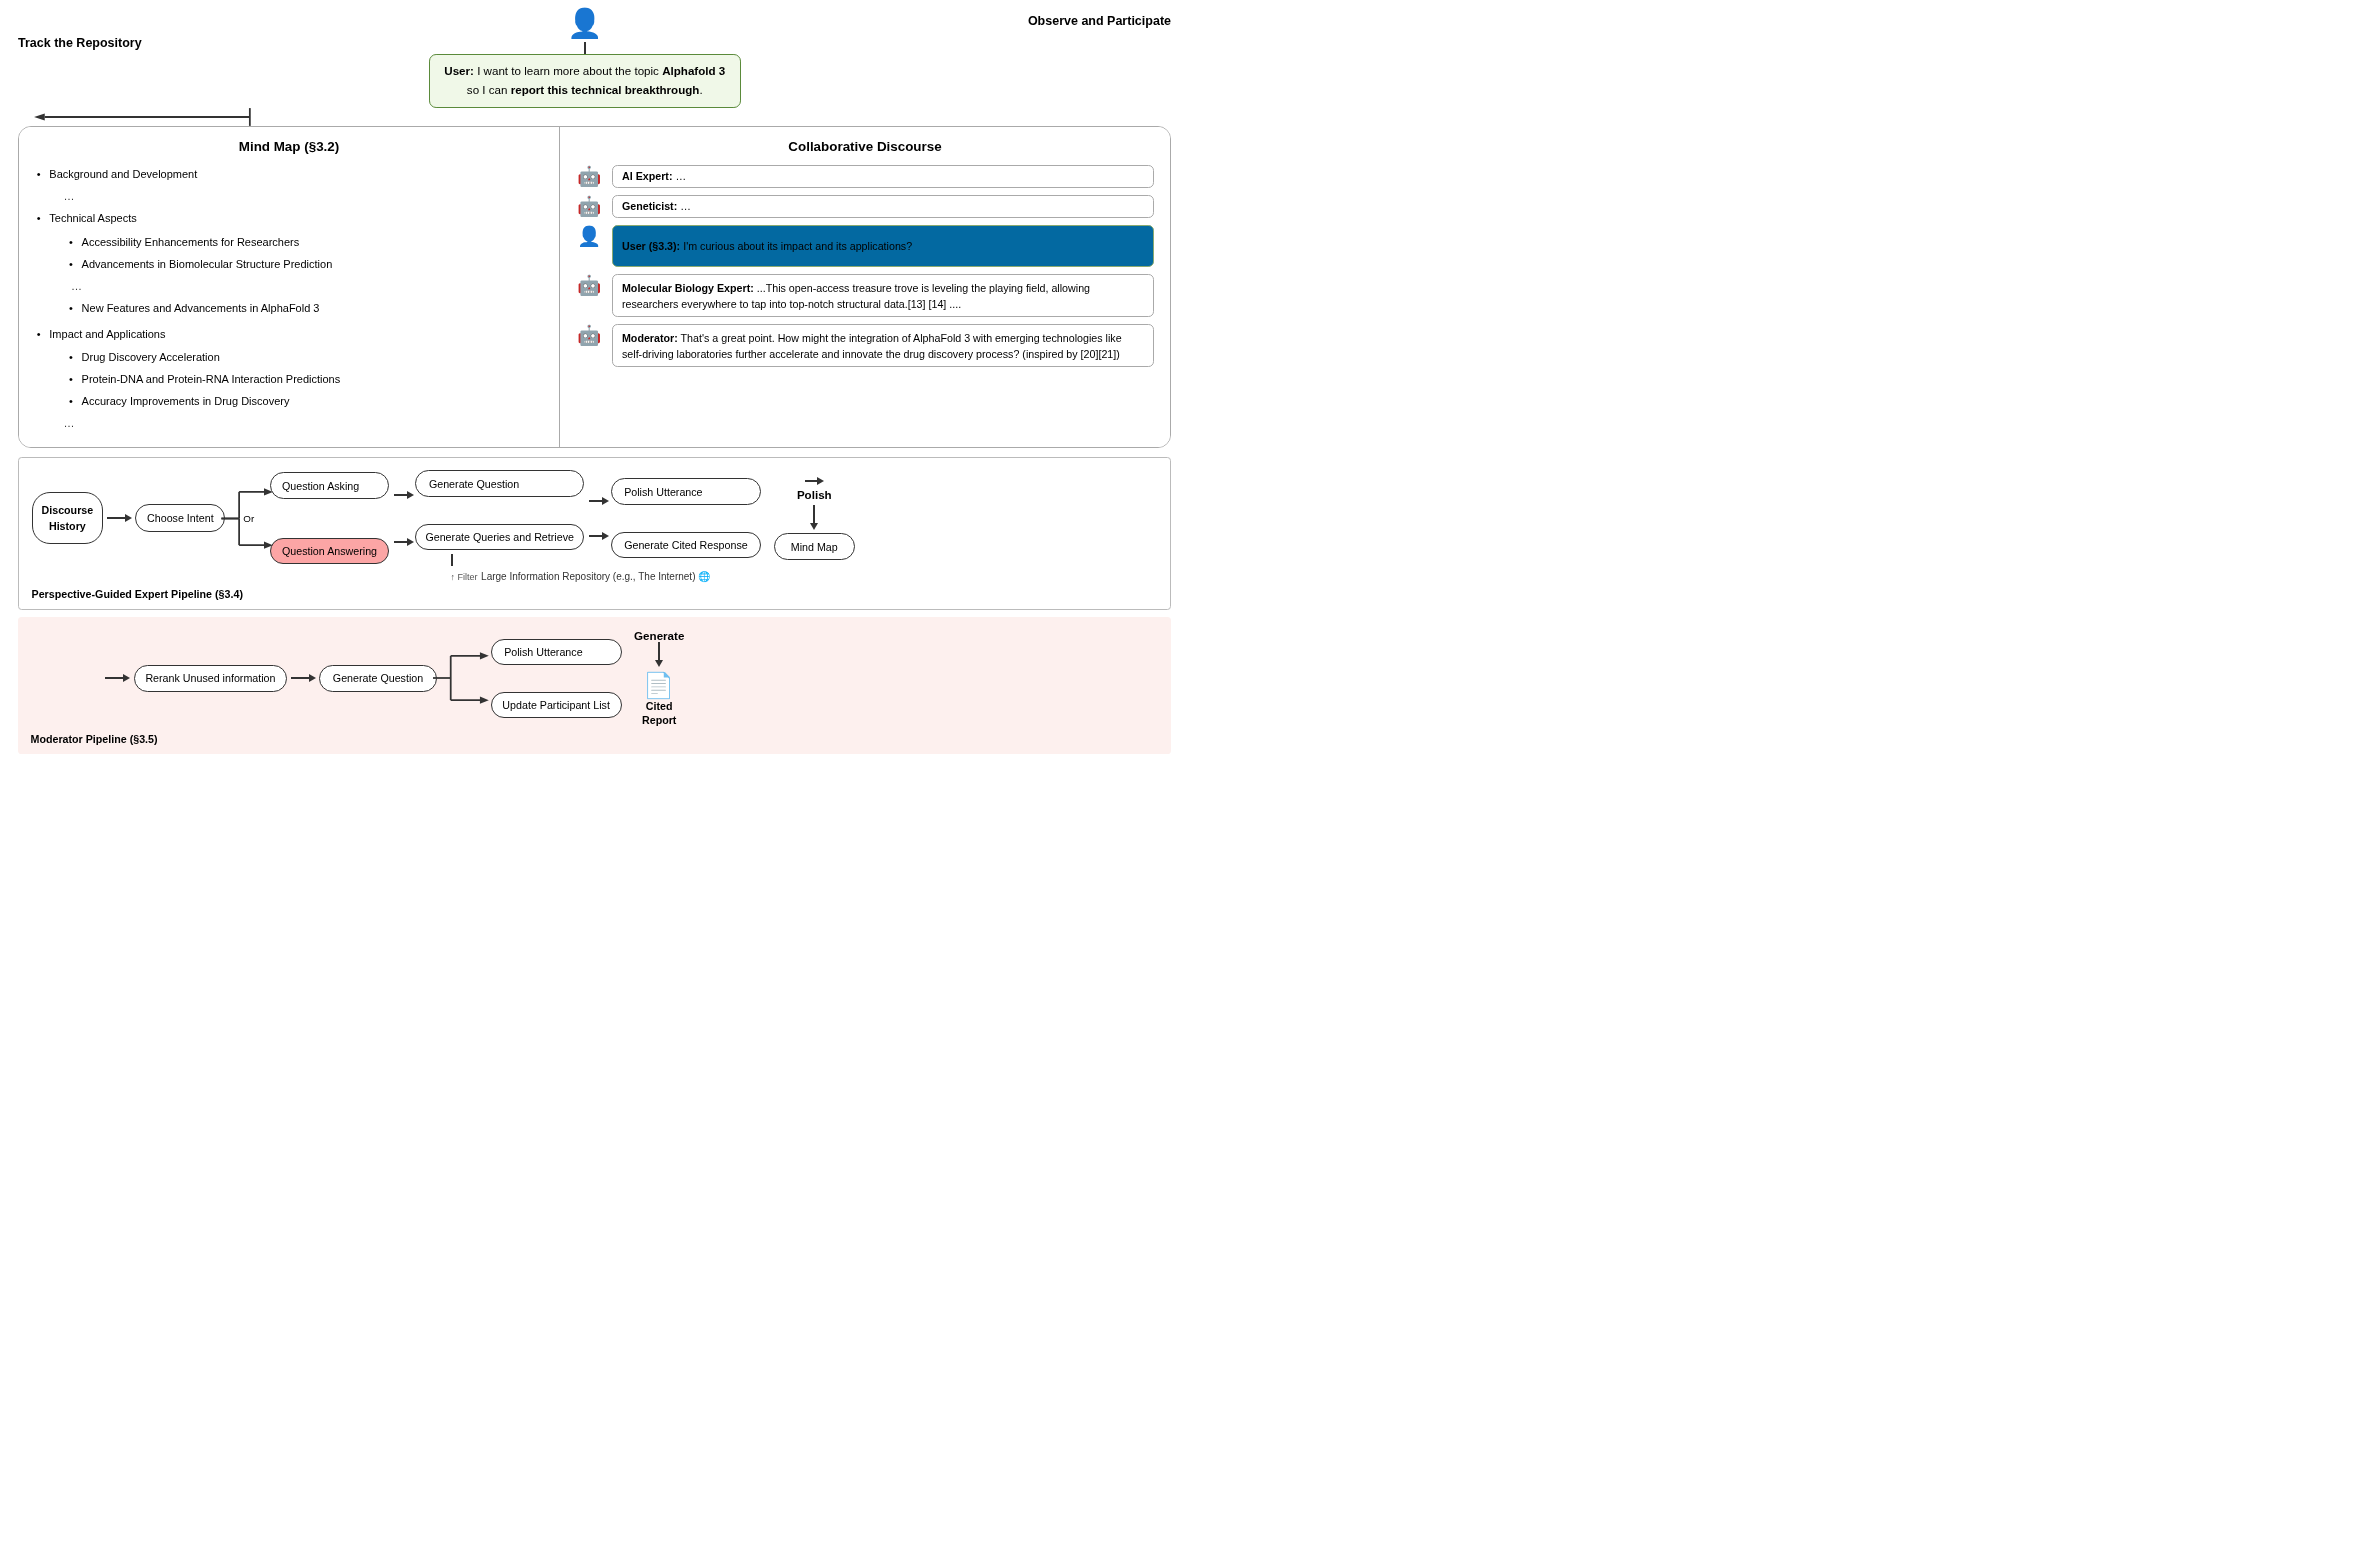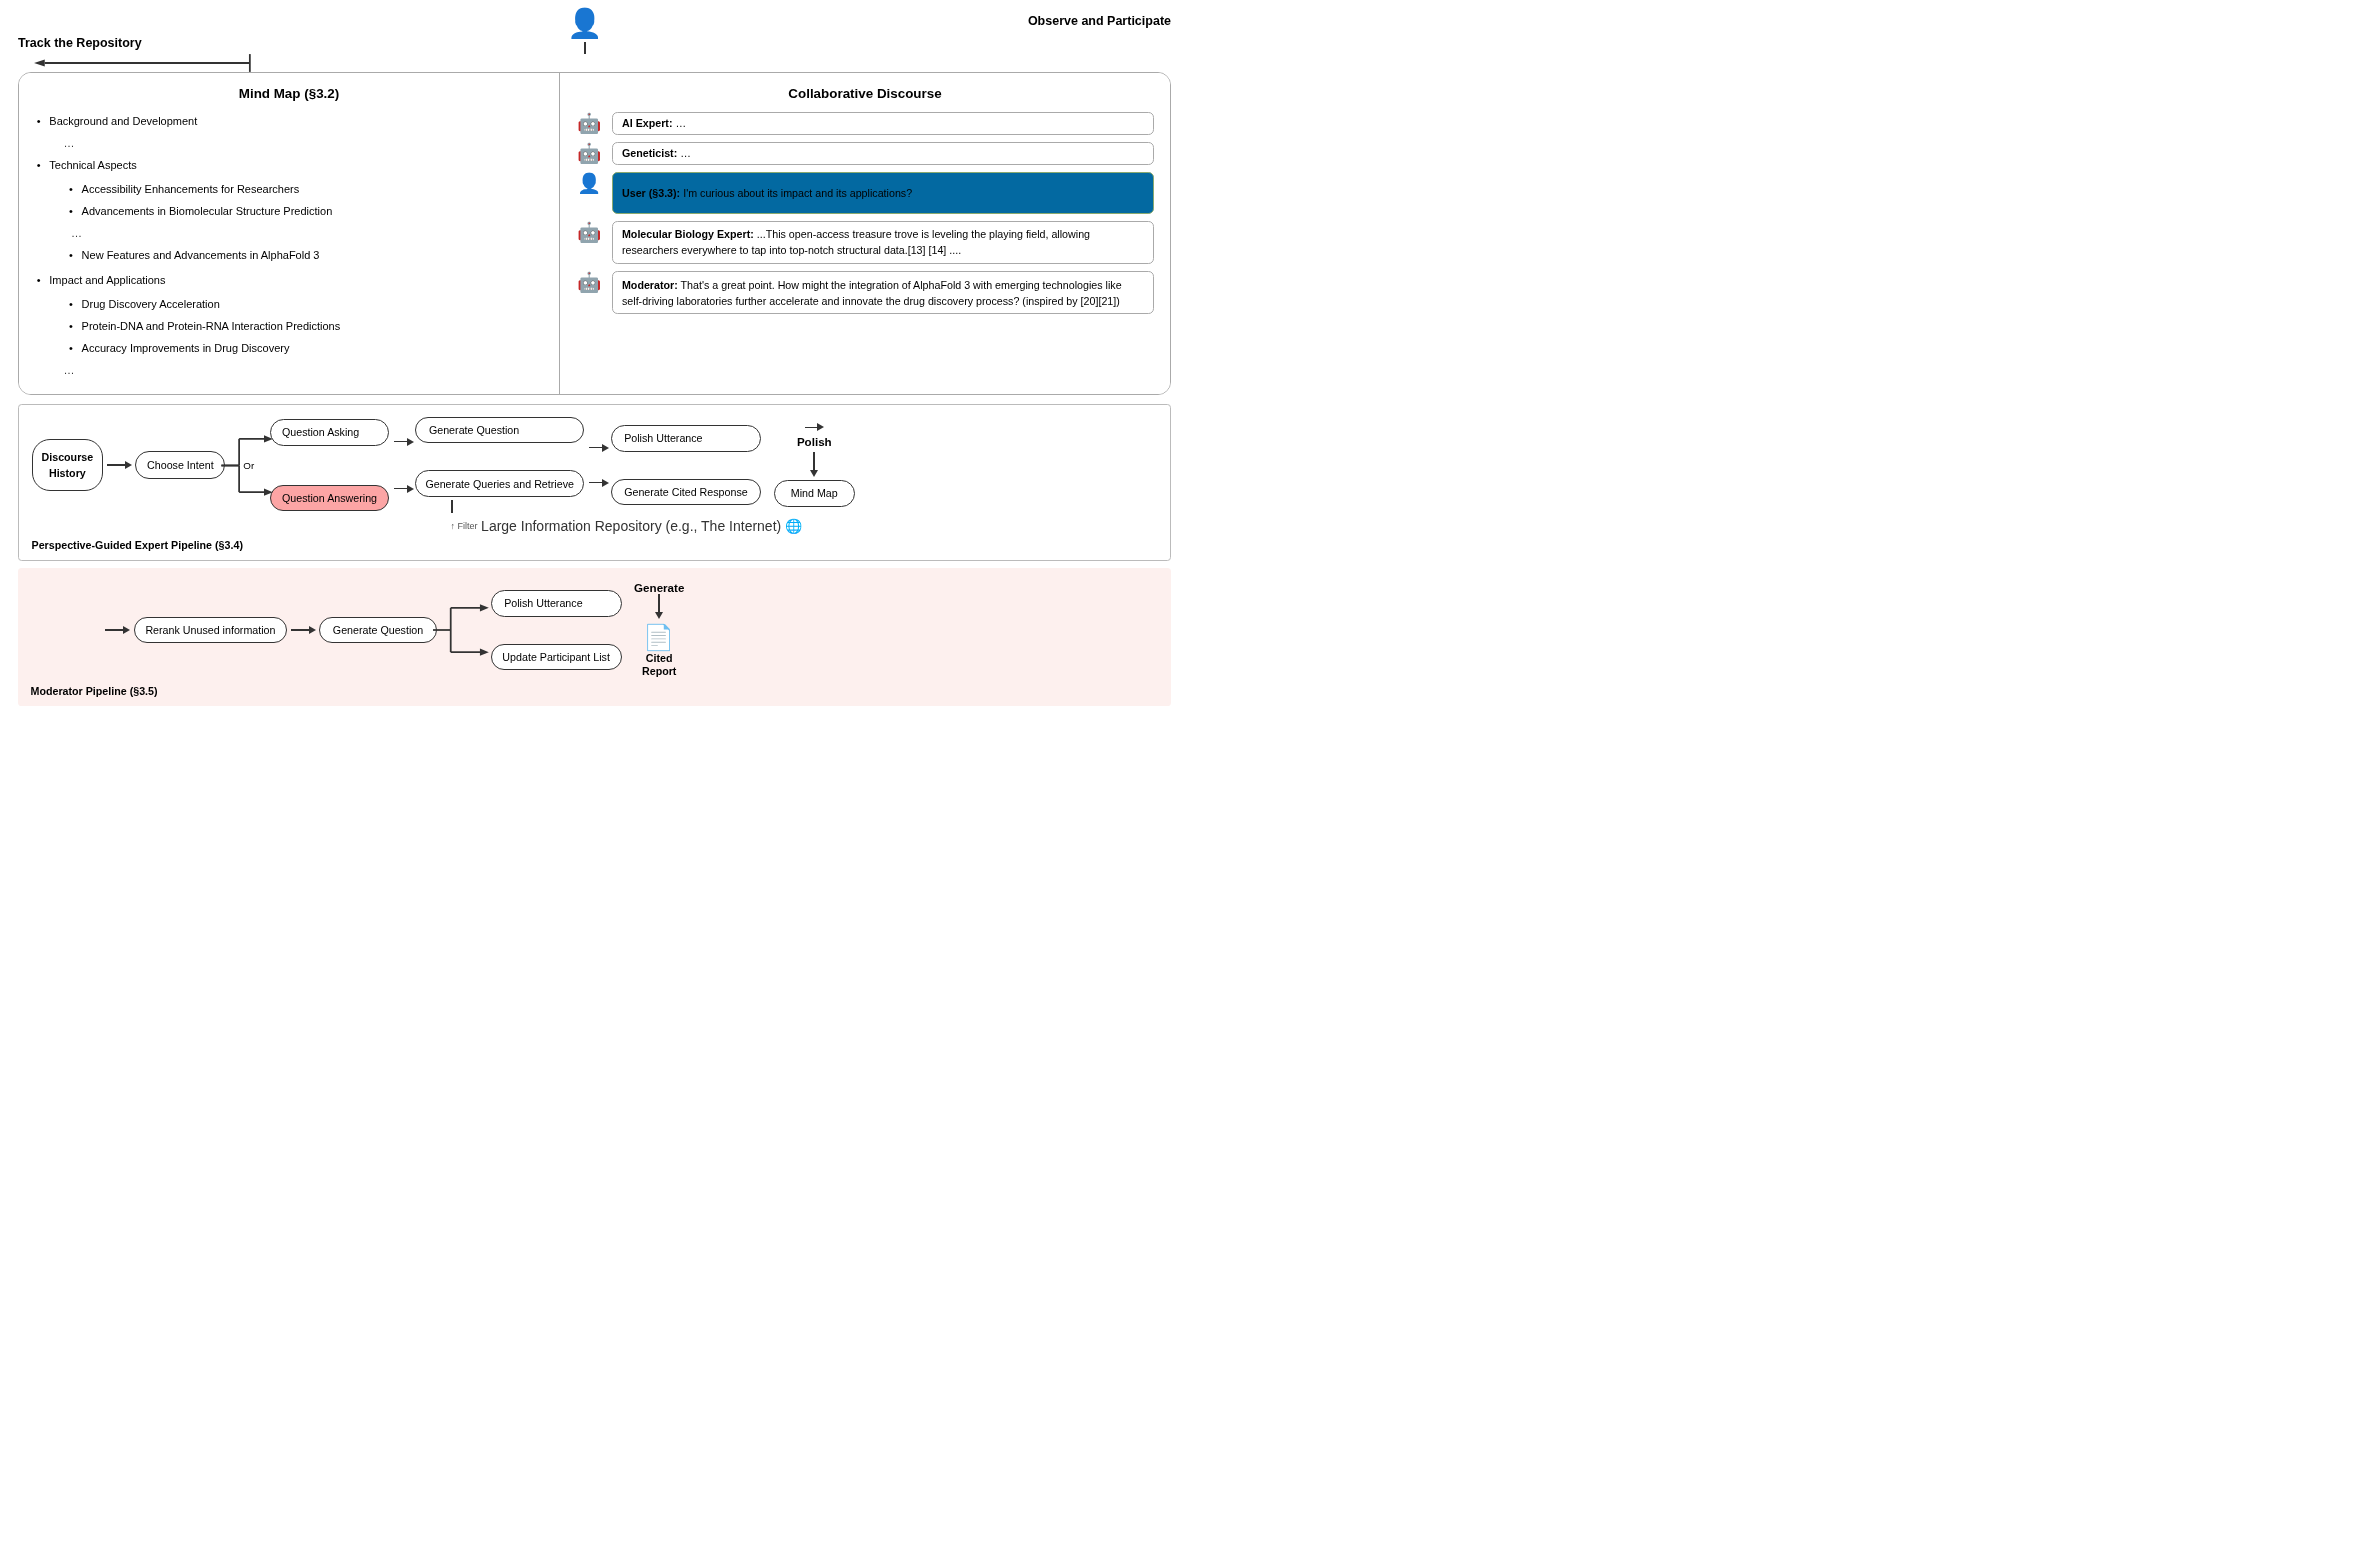--- a/index.html
+++ b/index.html
@@ -44,20 +44,23 @@
 <body>
 
 <div class="top-header-wrapper">
   <div style="font-weight:bold; font-size:12.5px; margin-top:28.5px; white-space:nowrap;">Track the Repository</div>
 
   <div style="display:flex; flex-direction:column; align-items:center; flex:1; margin:0 9px;">
     <div style="font-size:28.5px; margin-bottom:1.8px;">👤</div>
 
     <div style="width:1.8px; height:12.5px; background:#333;"></div>
 
+    <div style="background:#f0f8e8; border:1.8px solid #5a8a3a; border-radius:7.1px; padding:7.1px 14.3px; font-size:11.6px; line-height:1.6; max-width:357px; text-align:center;">
+      <b>User:</b> I want to learn more about the topic <b>Alphafold 3</b><br>so I can <b>report this technical breakthrough</b>.
+    </div>
   </div>
 
   <div style="font-weight:bold; font-size:12.5px; margin-top:7.1px; white-space:nowrap;">Observe and Participate</div>
 </div>
 
 <div style="position:relative; height:18px; margin:0 18px;">
   <svg width="100%" height="18" style="position:absolute; top:0; left:0;" viewBox="0 0 1293 20">
 
     <line x1="260" y1="0" x2="260" y2="20" stroke="#333" stroke-width="2"></line>
 
@@ -227,21 +230,21 @@
         <div style="width:1.8px; height:18px; background:#333;"></div>
         <div style="width:0; height:0; border-left:4.5px solid transparent; border-right:4.5px solid transparent; border-top:7.1px solid #333; margin-bottom:3.6px;"></div>
         <div style="border:1.3px solid #333; border-radius:18px; padding:6.2px 16px; font-size:10.7px; background:#fff; white-space:nowrap;">Mind Map</div>
       </div>
     </div>
 
     <div style="display:flex; align-items:center; margin-top:5px; margin-left:419px;">
       <div style="margin-right:3.6px;">
         <div style="font-size:9px; color:#555;">↑ Filter</div>
       </div>
-      <div style="font-size:14px; color:#333;">
+      <div style="font-size:10px; color:#333;">
         Large Information Repository (e.g., The Internet) 🌐
       </div>
     </div>
 
     <div style="font-weight:bold; font-size:10.7px; margin-top:5.4px;">Perspective-Guided Expert Pipeline (§3.4)</div>
   </div>
 
   <div style="background:#fdf0ee; border-radius:3.6px; padding:12.5px 12.5px 9px 12.5px; margin-top:7.1px;">
 
     <div style="display:flex; align-items:center; gap:0;">

